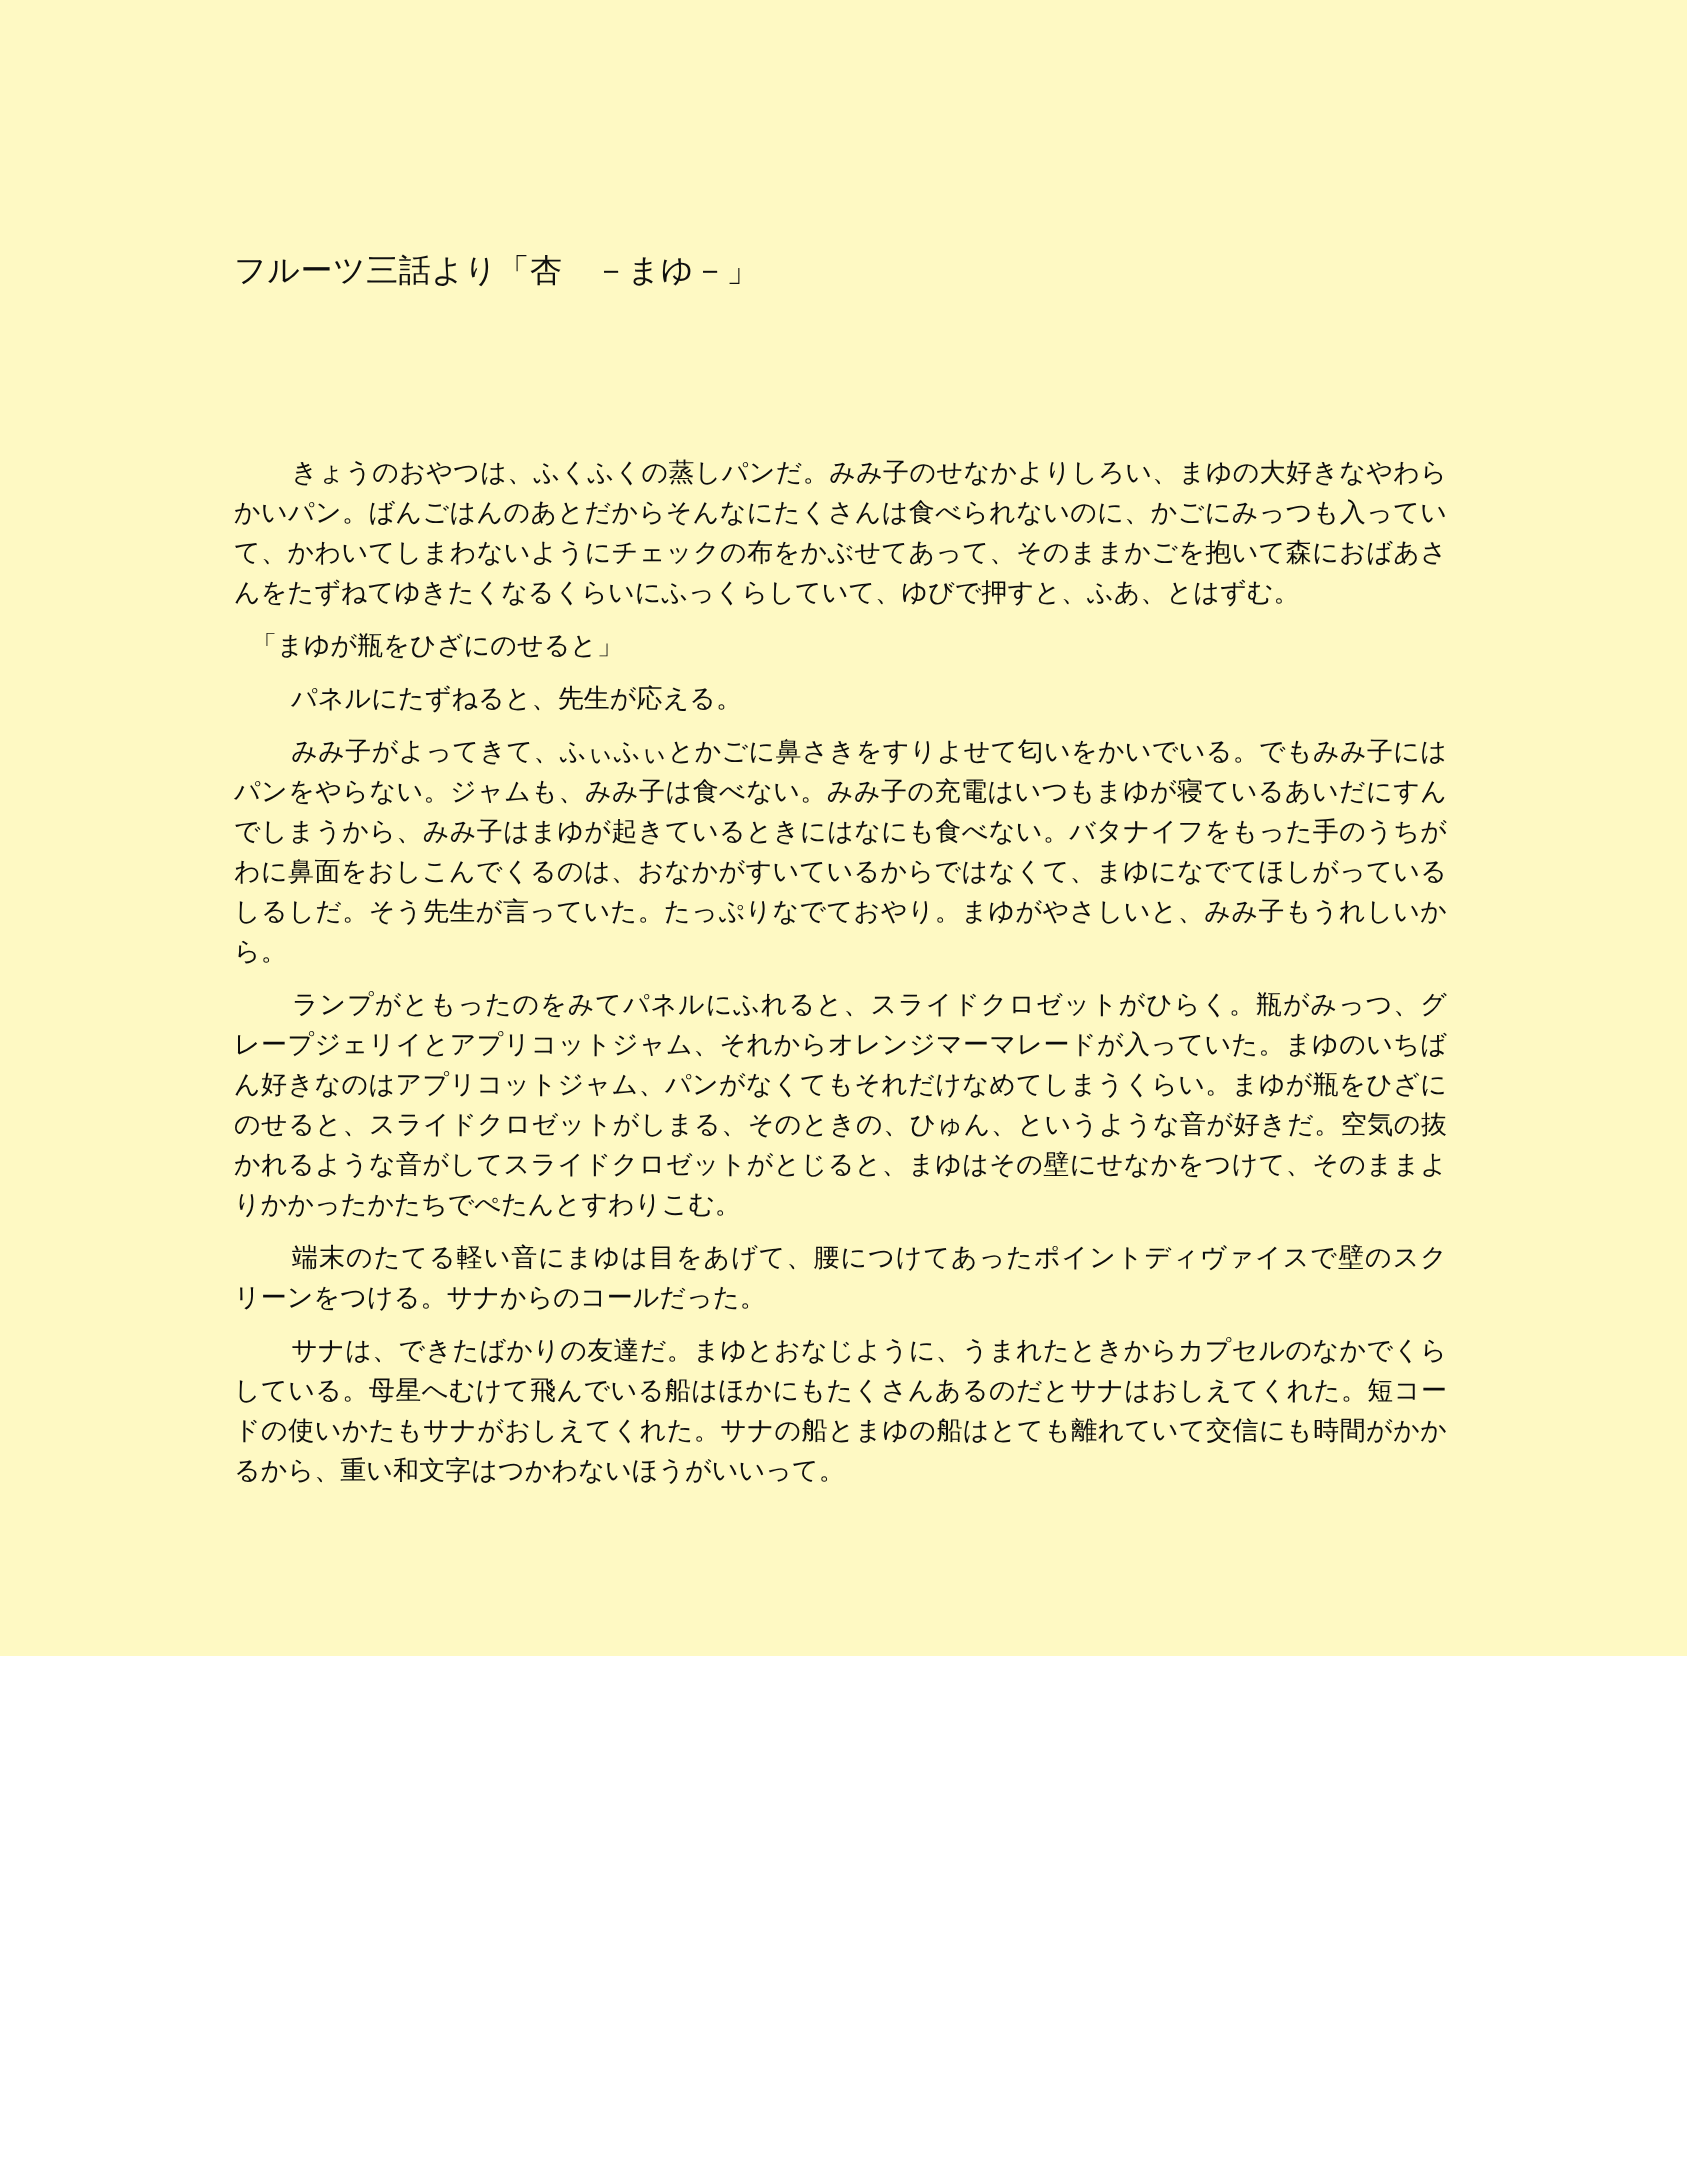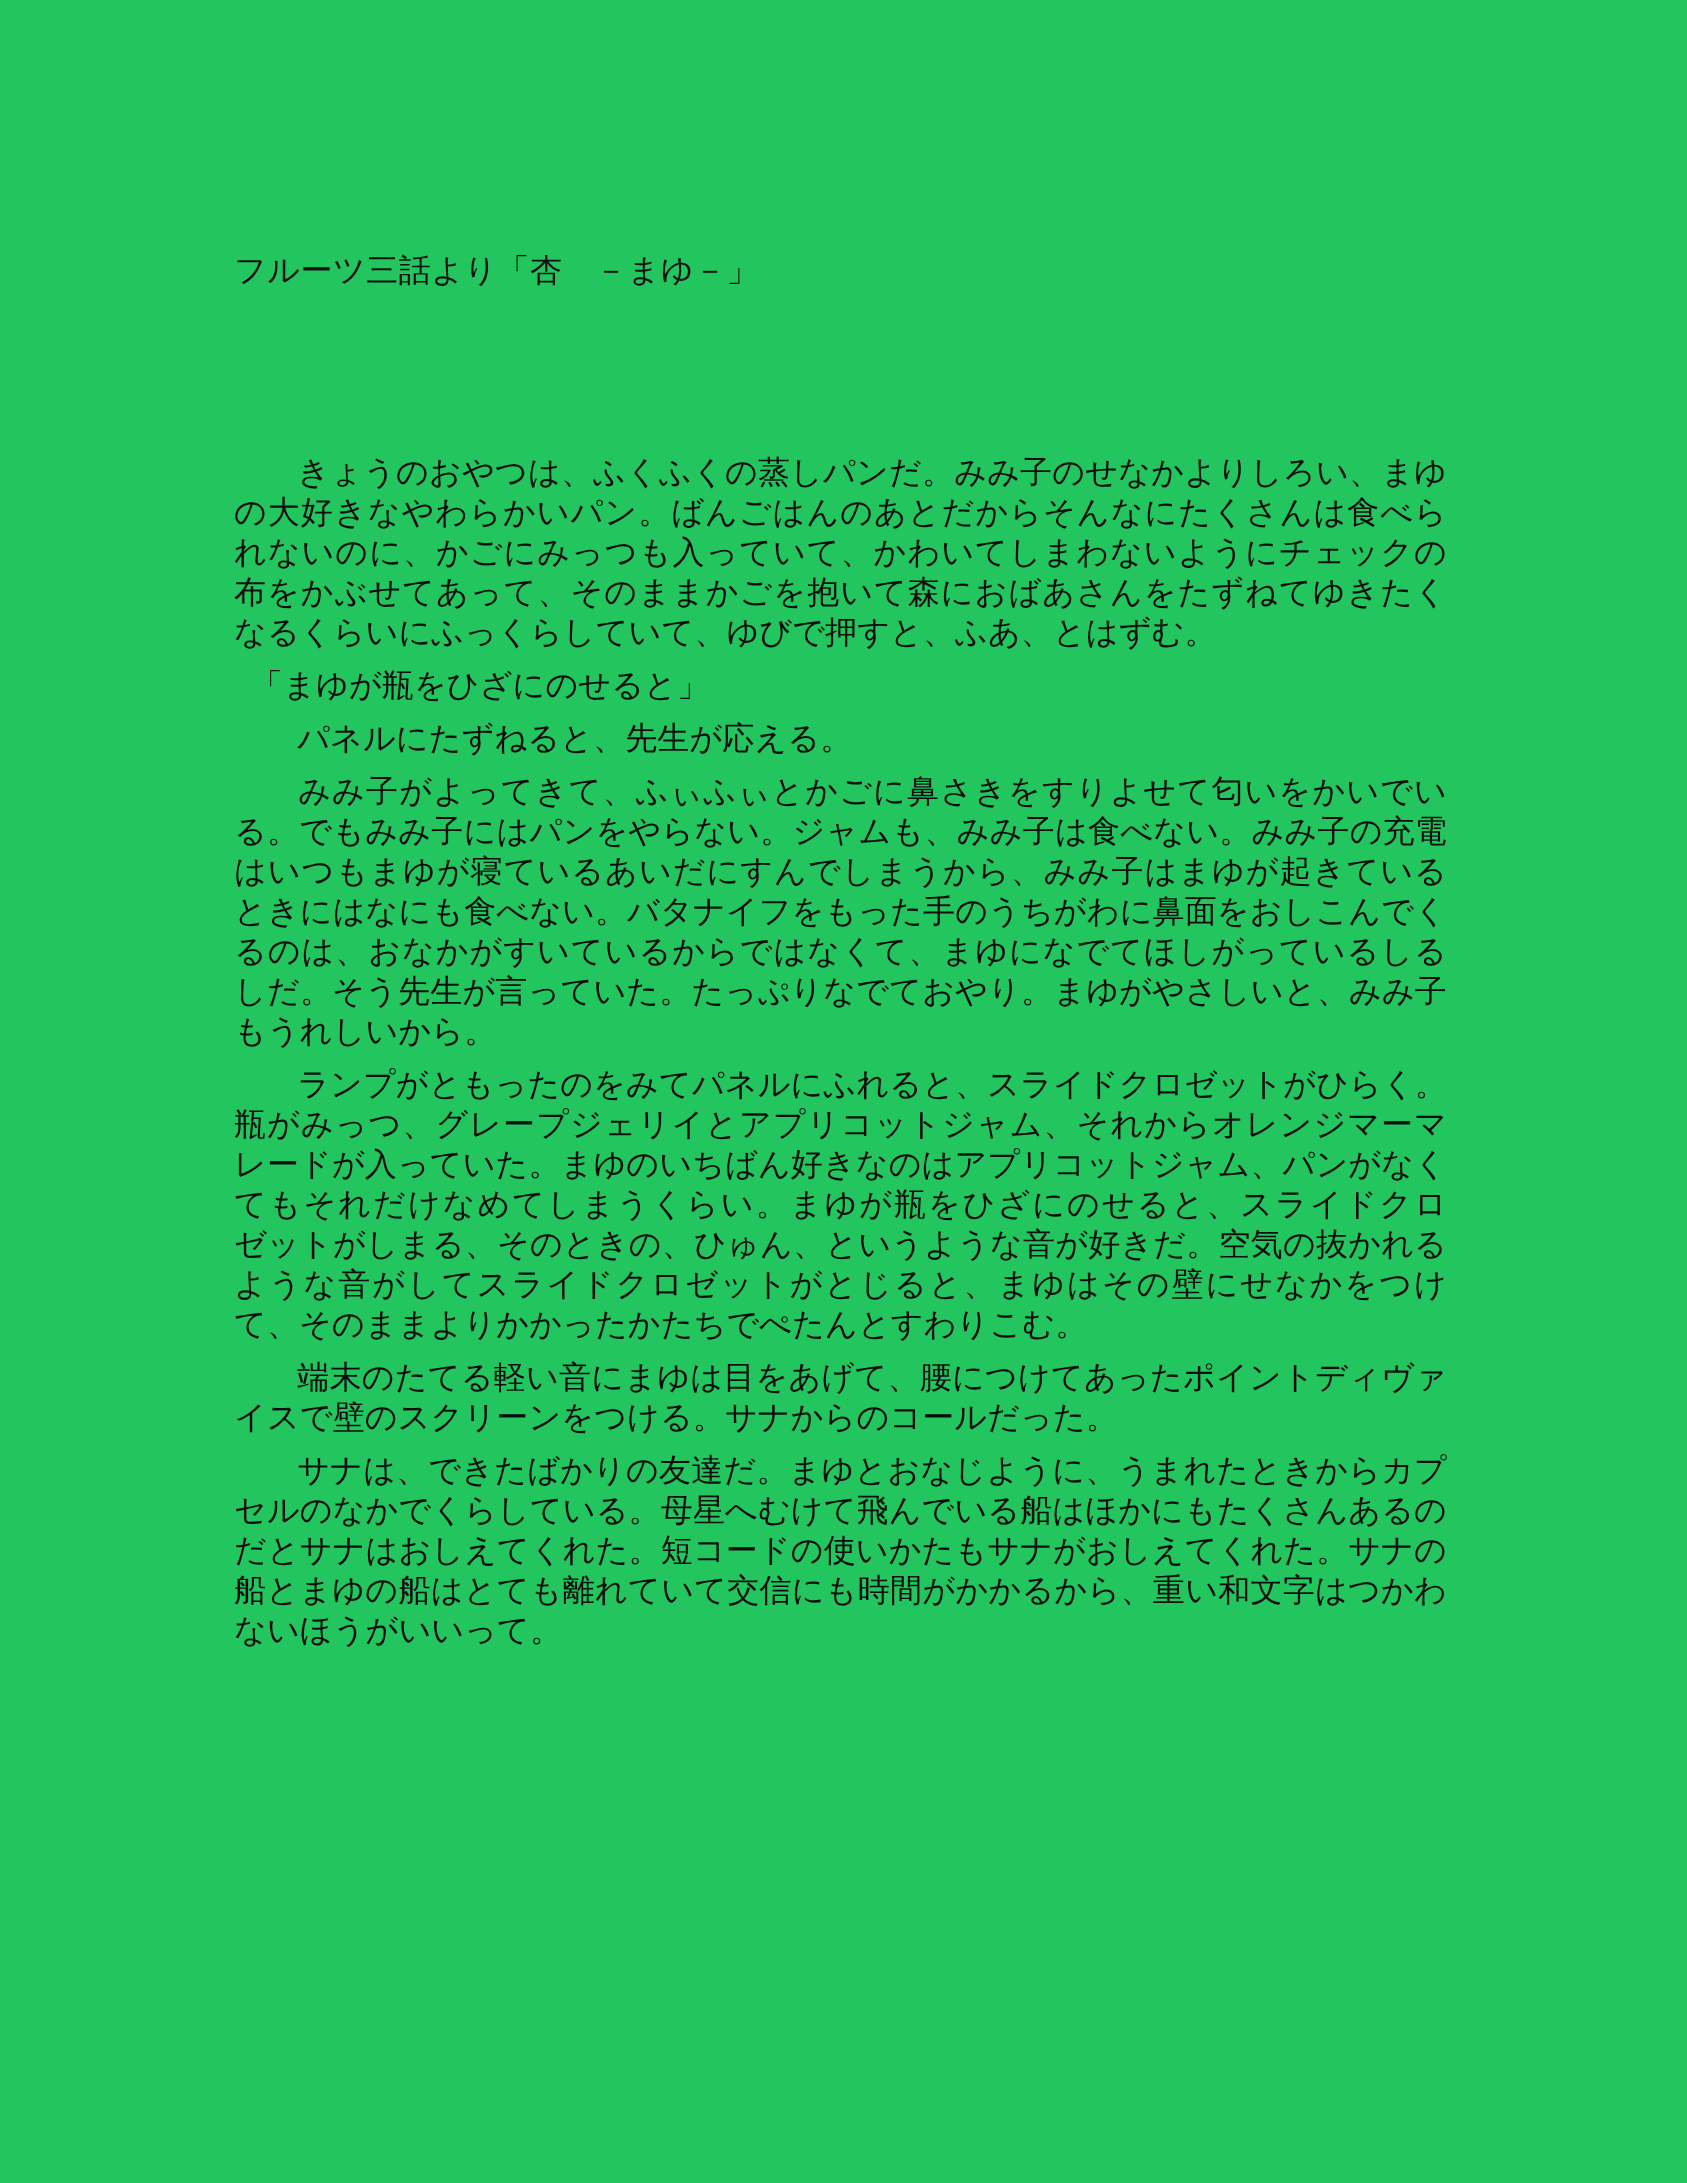--- a/index.html
+++ b/index.html
@@ -5,22 +5,22 @@
 <style>
   html, body {
     margin: 0;
     padding: 0;
     background: #ffffff;
   }
 
   .page {
     position: relative;
     width: 1687px;
-    height: 2183px;
-    background: #22c55e;
+    height: 1656px;
+    background: #fef9c3;
     margin: 0 auto;
     overflow: hidden;
     box-sizing: border-box;
   }
 
   
   .content {
     position: absolute;
     left: 234px;
     top: 249px;
@@ -38,21 +38,21 @@
     white-space: pre;
   }
 
   .title-gap {
     height: 160px;
   }
 
   .body-text {
     font-family: "DejaVu Serif", "Liberation Serif", serif;
     color: #0d0d0c;
-    font-size: 32px;
+    font-size: 26px;
     line-height: 40px;
     letter-spacing: 0.004em;
     text-align: justify;
     text-justify: inter-character;
   }
 
   .body-text p {
     margin: 0 0 13px 0;
     text-indent: 31px;
     word-break: break-all;

